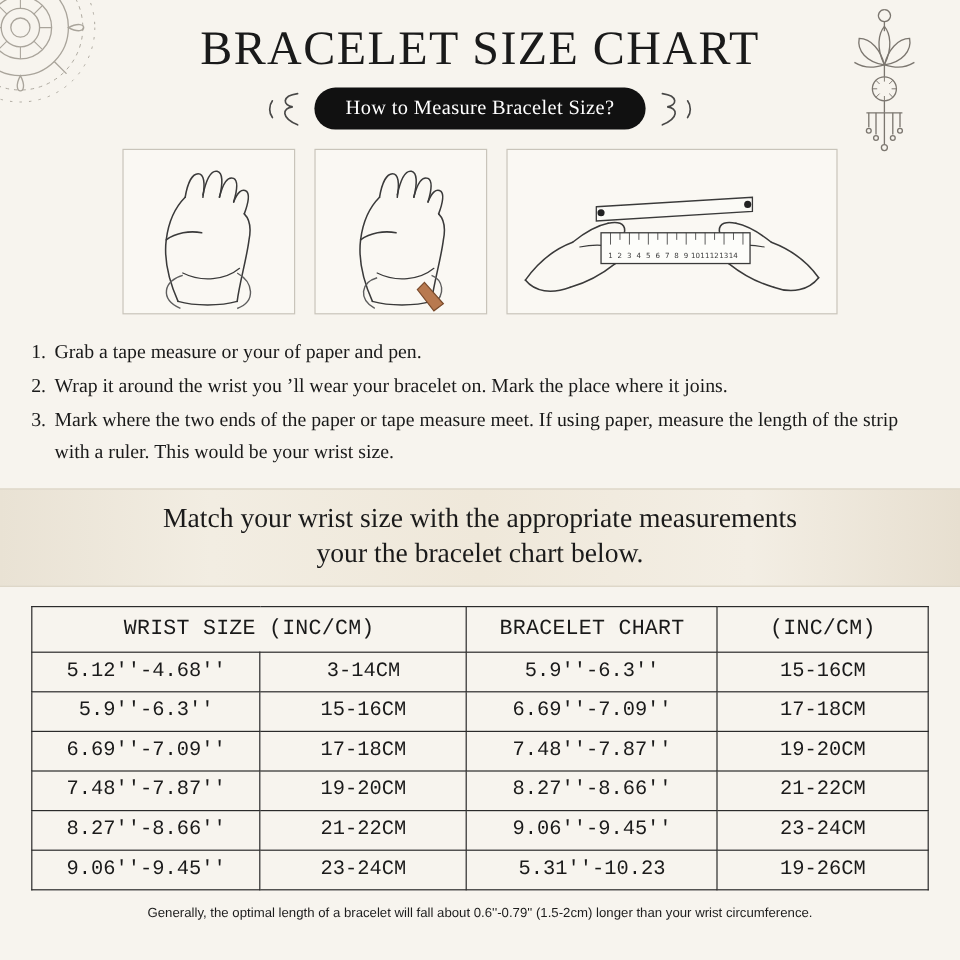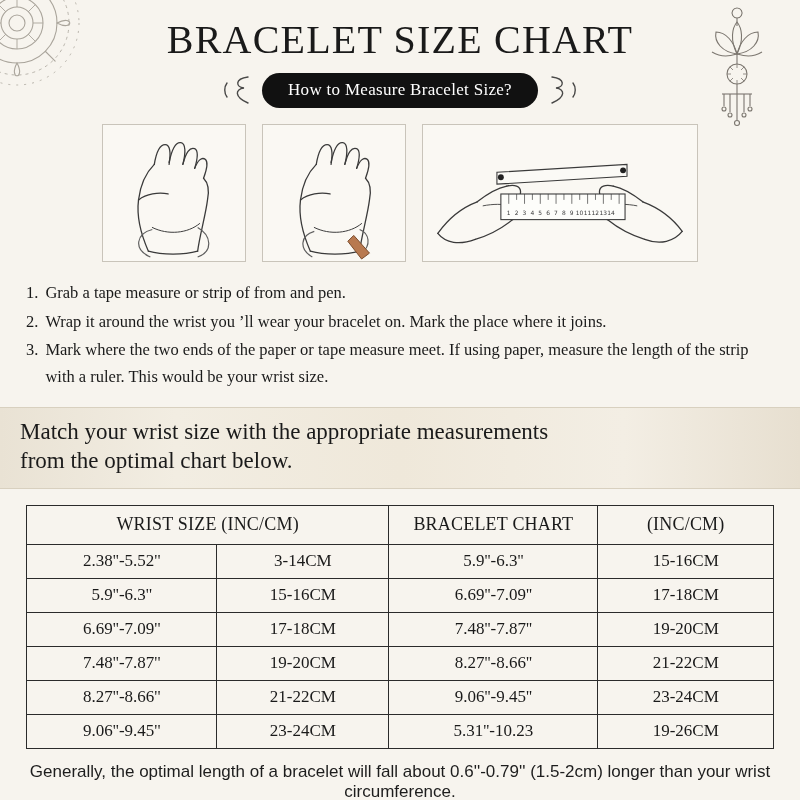--- a/index.html
+++ b/index.html
@@ -48,21 +48,21 @@
     letter-spacing: 1.2px;
     font-weight: 400;
     padding-top: 16px;
     margin: 0;
     font-family: "Liberation Serif", serif;
   }
 
   
   .banner-row {
     display: flex;
-    align-items: flex-start;
+    align-items: center;
     justify-content: center;
     margin-top: 10px;
     gap: 10px;
   }
   .banner {
     background: #111;
     color: #fff;
     border-radius: 20px;
     padding: 7px 26px 8px 26px;
     font-size: 17px;
@@ -101,37 +101,38 @@
     display: flex;
     gap: 7px;
     margin-bottom: 2px;
   }
   .step-num { flex: 0 0 auto; }
   .step-text { flex: 1 1 auto; }
 
   
   .match-band {
     margin-top: 16px;
-    padding: 10px 40px 12px 20px;
+    padding: 10px 40px 12px 40px;
+    text-align: center;
     font-size: 23px;
     line-height: 1.26;
     background: linear-gradient(to right, #e9e2d4 0%, #f2ede2 22%, #efe8da 50%, #f3eee4 78%, #e7dfd0 100%);
     border-top: 1px solid #d8d0bf;
     border-bottom: 1px solid #d8d0bf;
   }
 
   
   .table-wrap {
     margin: 16px 26px 0 26px;
   }
   table.size-table {
     border-collapse: collapse;
     width: 100%;
     font-size: 17px;
-    font-family: Liberation Serif, serif;
+    font-family: Liberation Mono, monospace;
   }
   table.size-table th,
   table.size-table td {
     border: 1px solid #2b2b2b;
     text-align: center;
     padding: 6px 2px 7px 2px;
     font-weight: 400;
   }
   table.size-table thead th {
     font-size: 18px;
@@ -140,21 +141,21 @@
   }
   .col-a { width: 25.5%; }
   .col-b { width: 23%; }
   .col-c { width: 28%; }
   .col-d { width: 23.5%; }
 
   
   .footnote {
     margin: 13px 14px 0 14px;
     text-align: center;
-    font-size: 17px;
+    font-size: 11px;
     font-family: "Liberation Sans", sans-serif;
     color: #1d1d1d;
   }
 </style>
 </head>
 <body>
 
 <div class="page">
 
   <svg class="mandala" viewBox="0 0 150 150">
@@ -323,49 +324,49 @@
           </g>
         </g>
       </svg>
     </div>
 
   </div>
 
   <div class="steps">
     <div class="step">
       <span class="step-num">1.</span>
-      <span class="step-text">Grab a tape measure or strip of from and pen.</span>
+      <span class="step-text">Grab a tape measure or your of paper and pen.</span>
     </div>
     <div class="step">
       <span class="step-num">2.</span>
       <span class="step-text">Wrap it around the wrist you ʼll wear your bracelet on. Mark the place where it joins.</span>
     </div>
     <div class="step">
       <span class="step-num">3.</span>
       <span class="step-text">Mark where the two ends of the paper or tape measure meet. If using paper, measure the length of the strip with a ruler. This would be your wrist size.</span>
     </div>
   </div>
 
   <div class="match-band">
     <div>Match your wrist size with the appropriate measurements</div>
-    <div>from the optimal chart below.</div>
+    <div>your the bracelet chart below.</div>
   </div>
 
   <div class="table-wrap">
     <table class="size-table">
       <thead>
         <tr>
           <th class="col-a" colspan="2">WRIST SIZE (INC/CM)</th>
           <th class="col-c">BRACELET CHART</th>
           <th class="col-d">(INC/CM)</th>
         </tr>
       </thead>
       <tbody>
         <tr>
-          <td class="col-a">2.38''-5.52''</td>
+          <td class="col-a">5.12''-4.68''</td>
           <td class="col-b">3-14CM</td>
           <td class="col-c">5.9''-6.3''</td>
           <td class="col-d">15-16CM</td>
         </tr>
         <tr>
           <td class="col-a">5.9''-6.3''</td>
           <td class="col-b">15-16CM</td>
           <td class="col-c">6.69''-7.09''</td>
           <td class="col-d">17-18CM</td>
         </tr>

